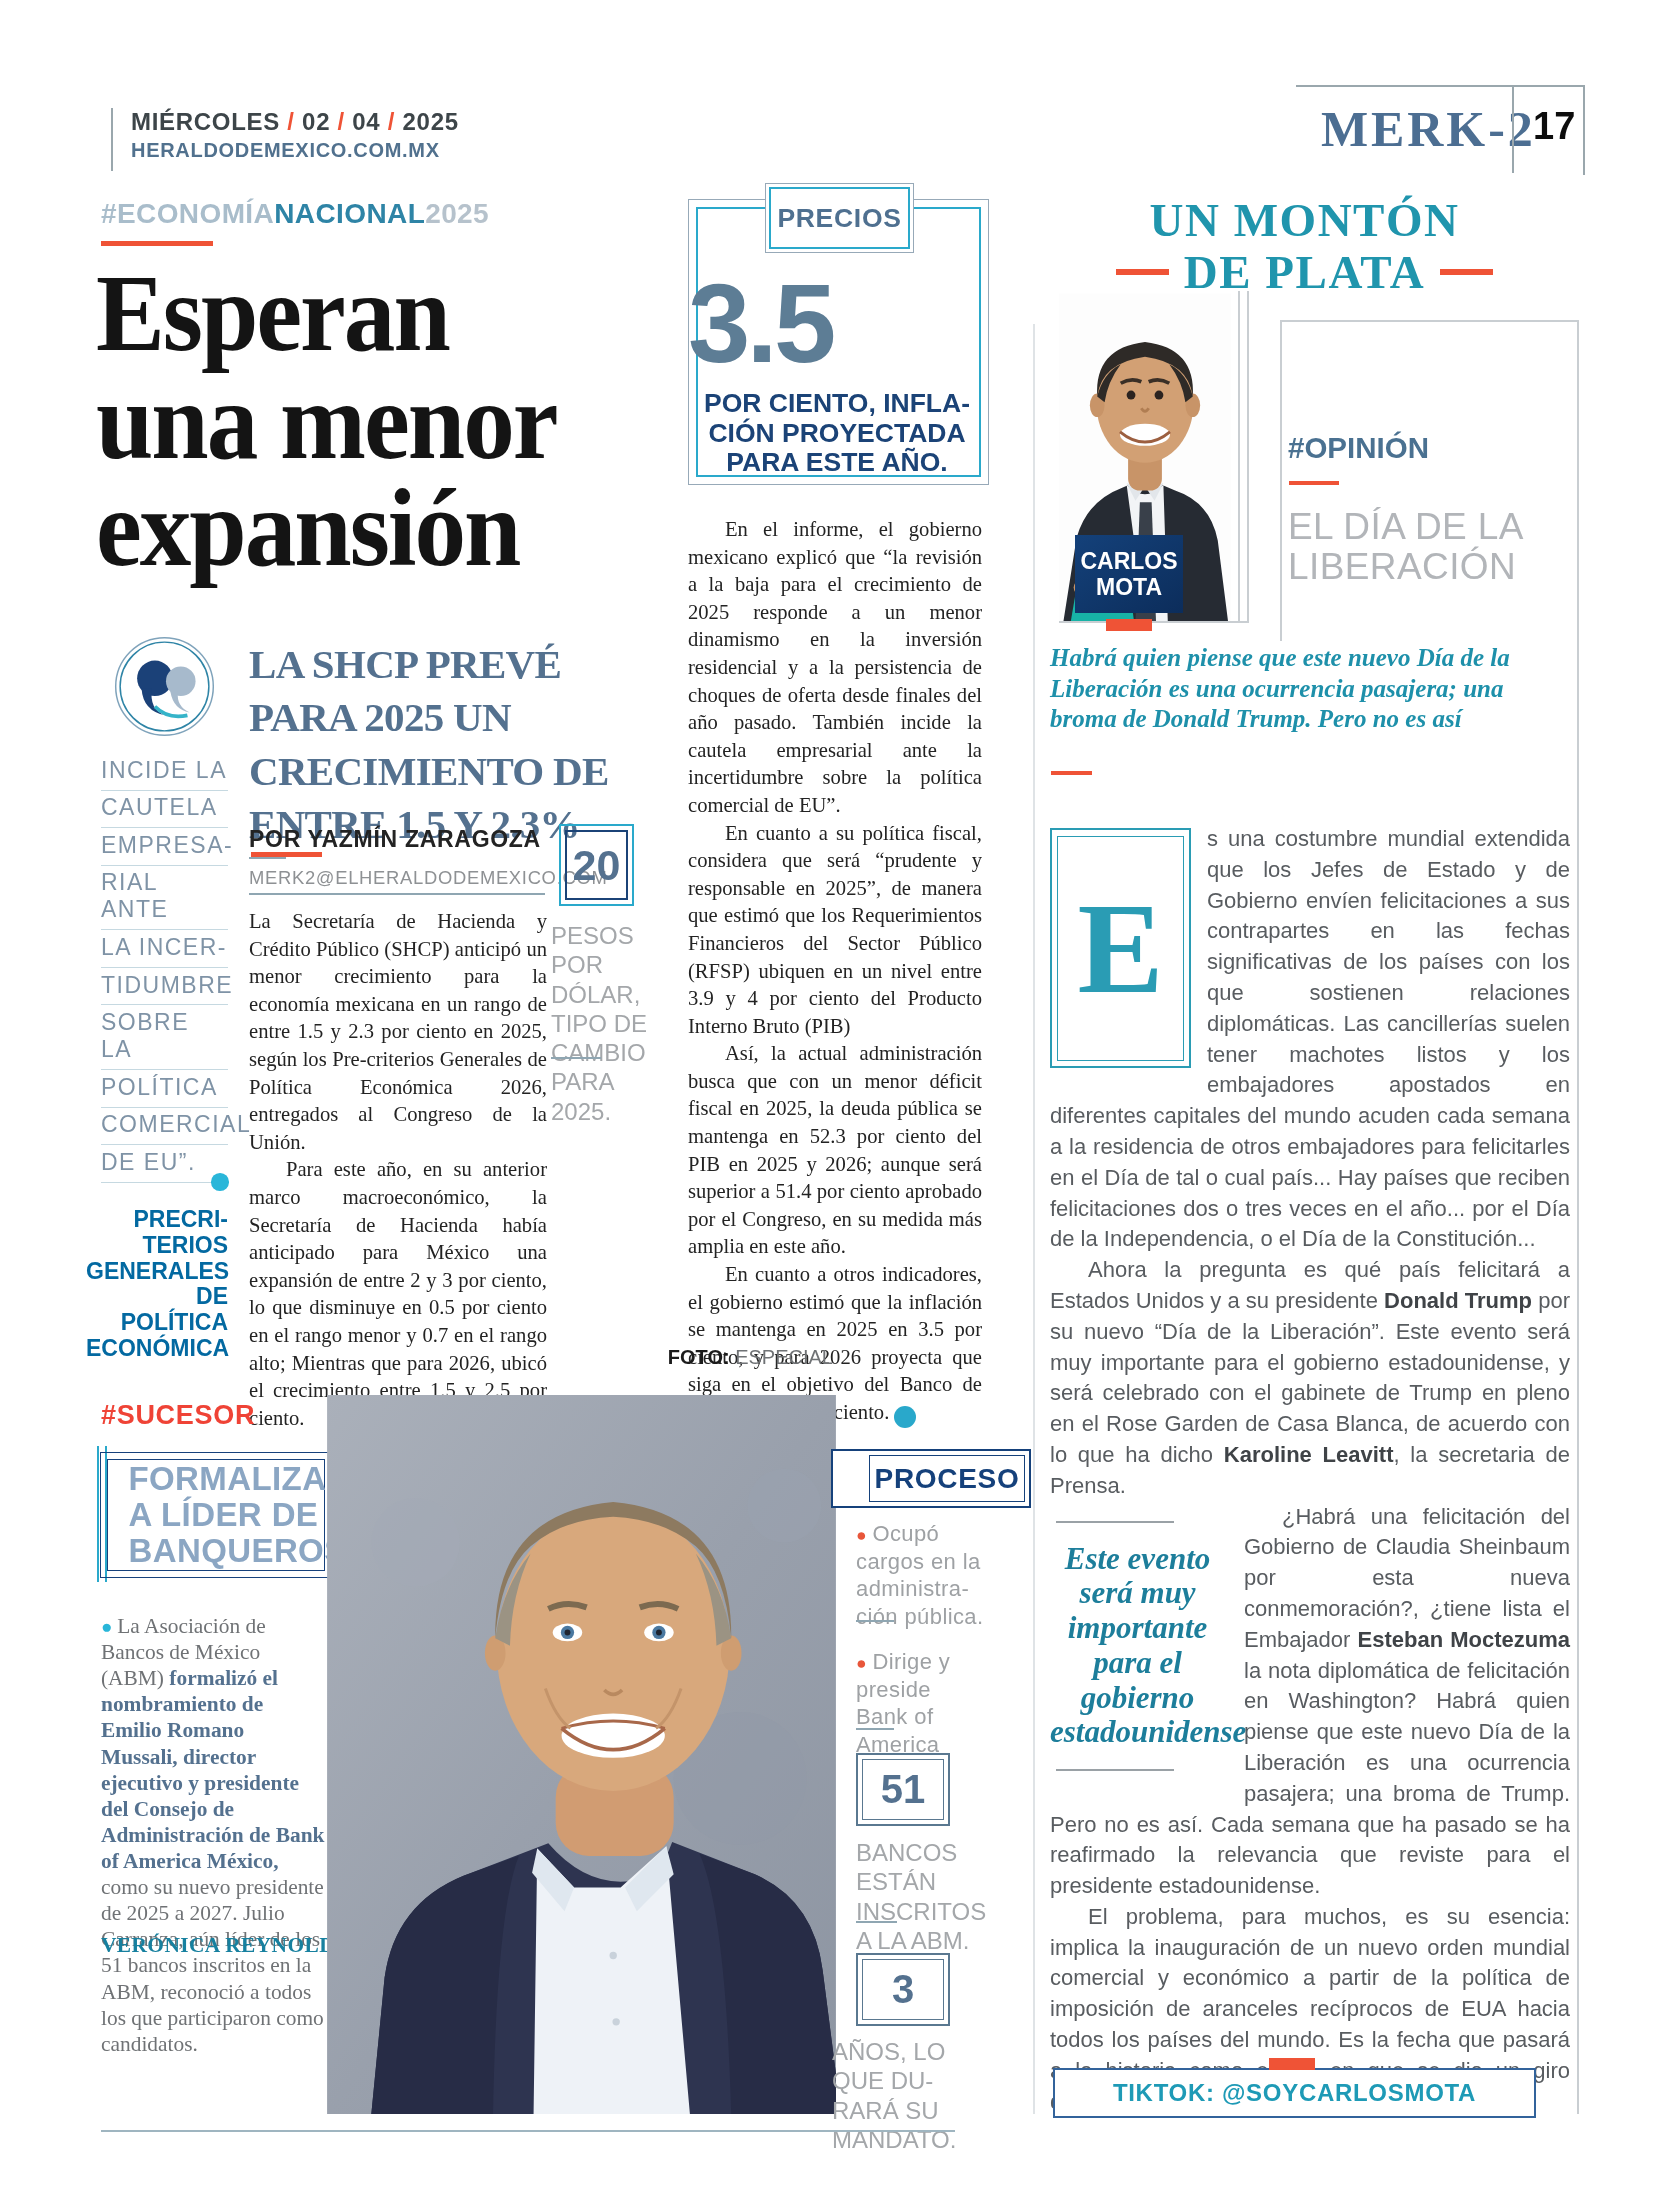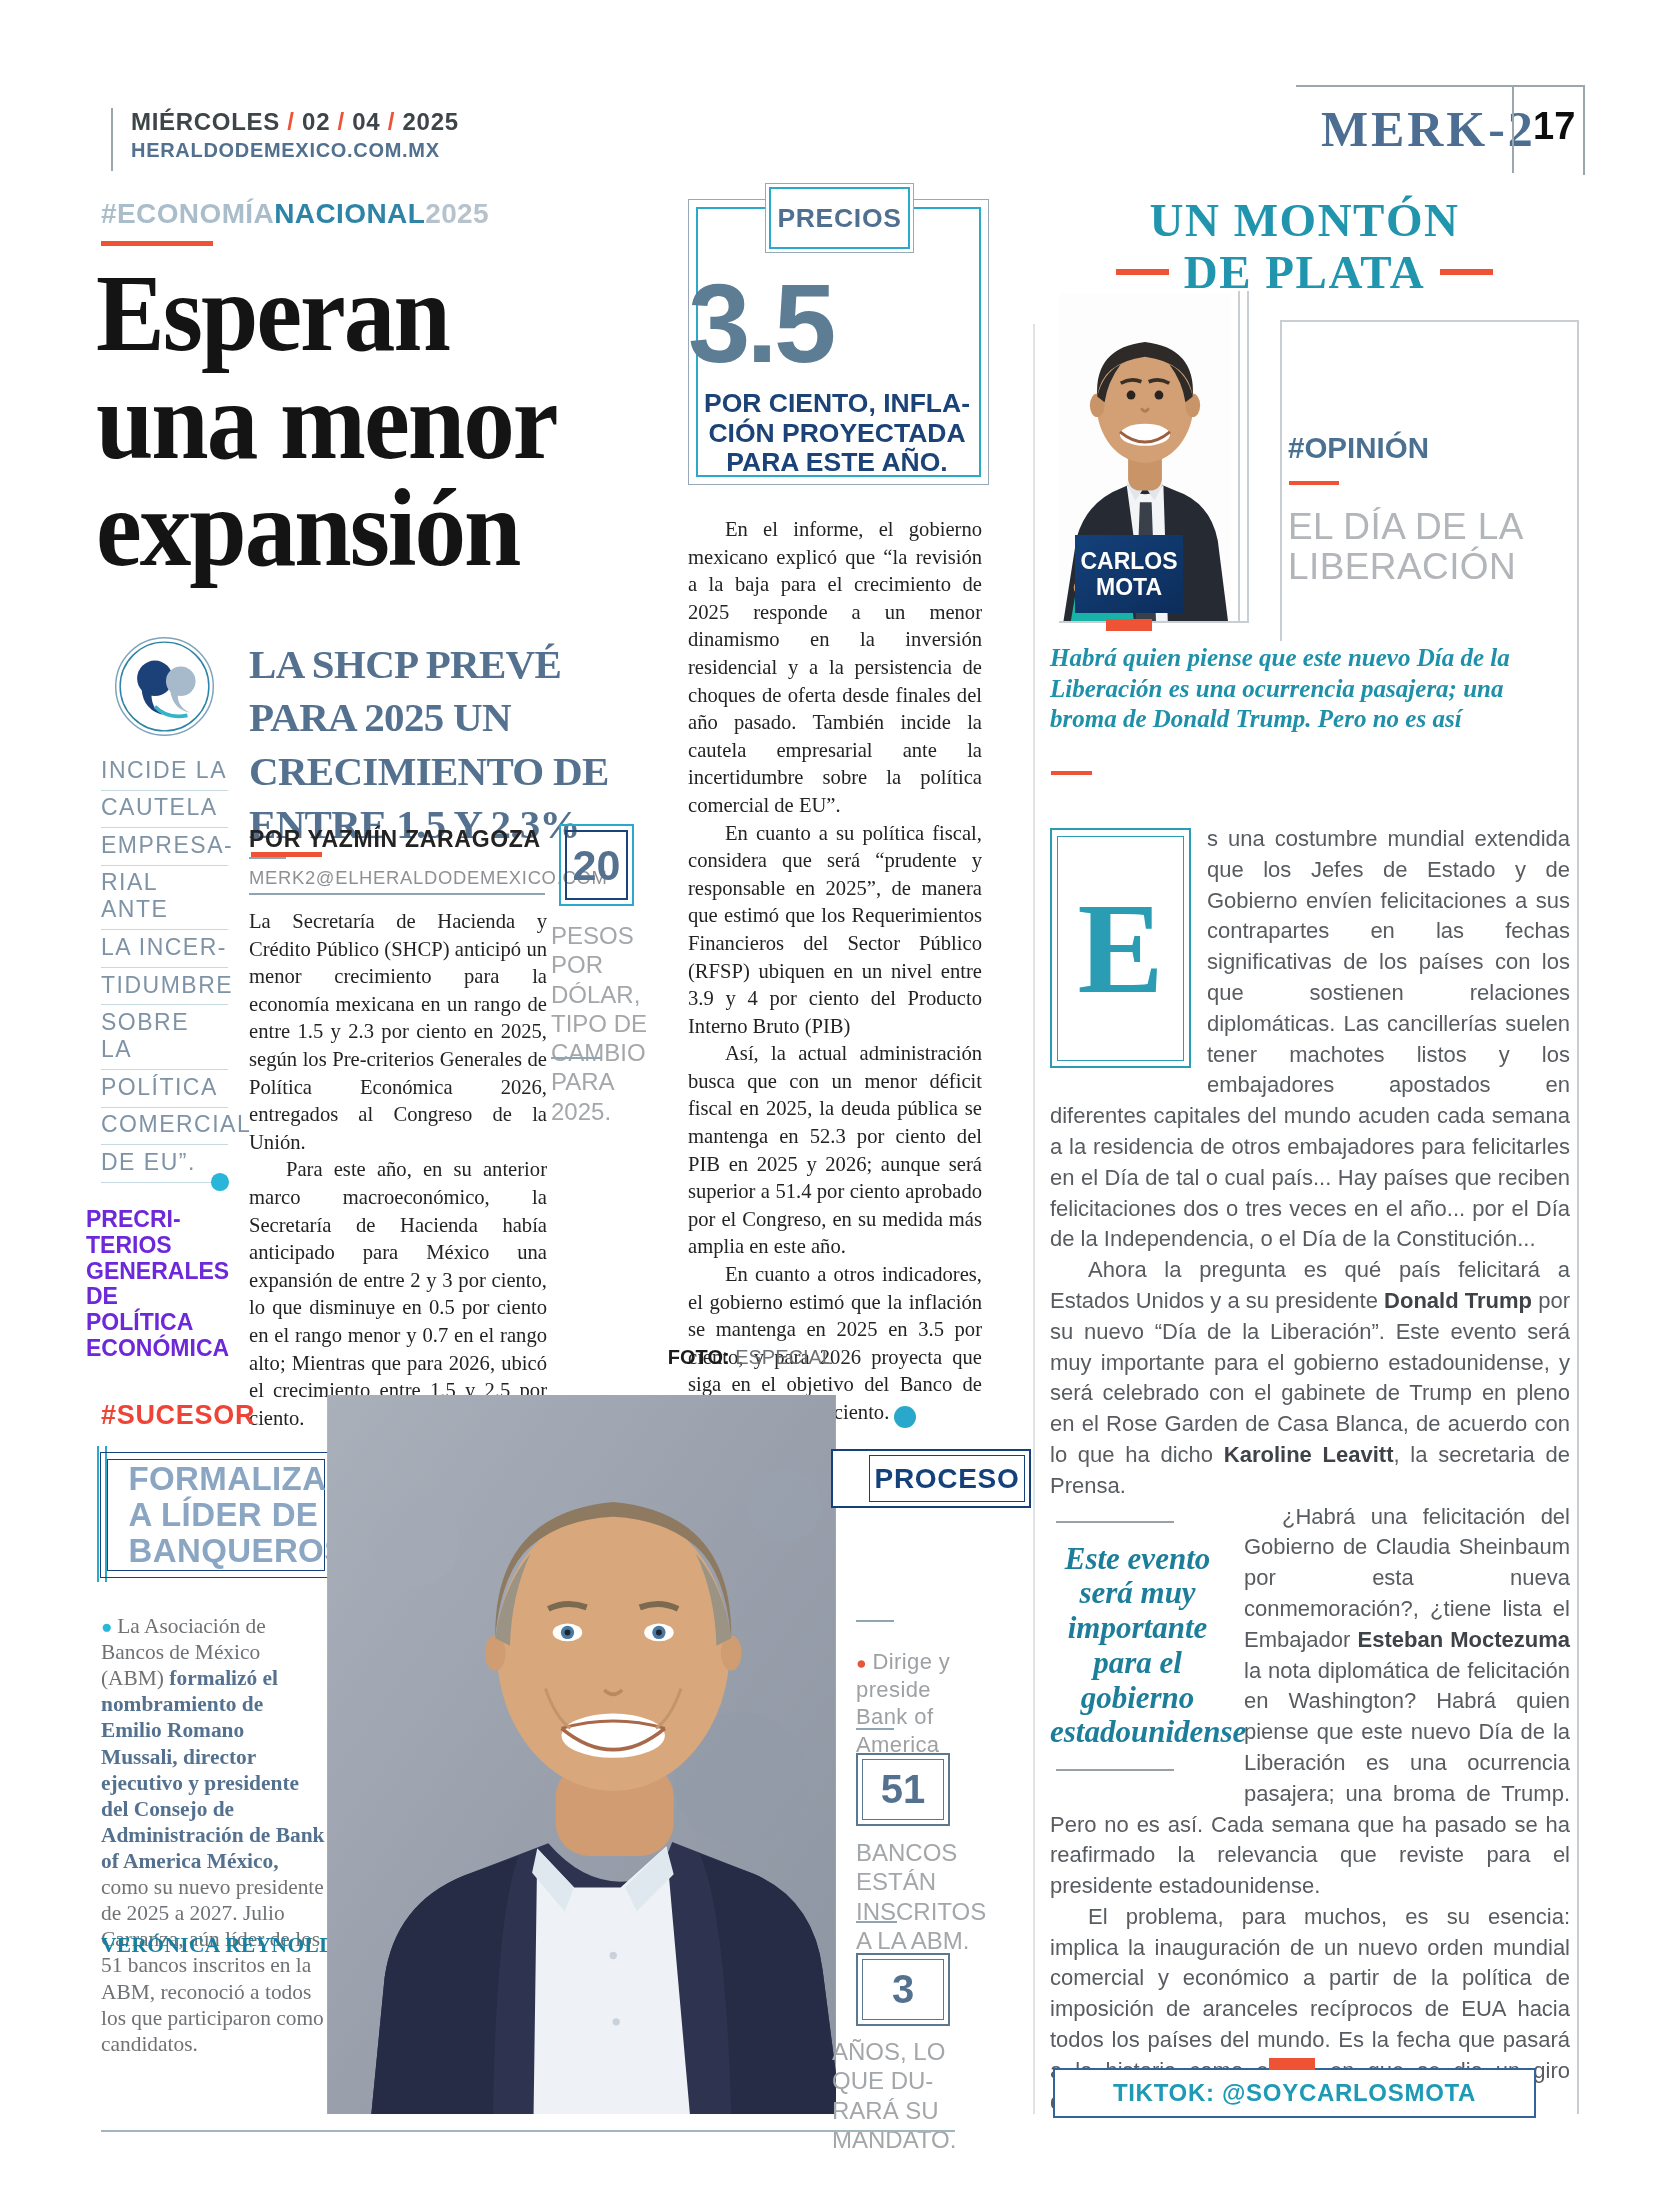--- a/index.html
+++ b/index.html
@@ -53,21 +53,21 @@
   .pq-rule{width:118px;height:2.2px;background:#9aa1a6;margin:0 0 19px 5.9px;}
   .pq-rule2{width:118px;height:2.2px;background:#9aa1a6;margin:19px 0 0 5.9px;}
   .pq-text{font-family:"Liberation Serif",serif;font-style:italic;font-weight:bold;font-size:31px;
            color:#1d7e9b;line-height:1.12;}
   .tiktok-box{border:2.2px solid #33639b;display:flex;align-items:center;justify-content:center;background:#fff;}
   .tiktok{font-size:24px;font-weight:800;color:#1e9ab6;letter-spacing:0.7px;}
 
   
   .side-line{font-size:23px;color:#7f93a6;letter-spacing:1.5px;border-bottom:1.5px solid #c6d9e1;
              padding:3.7px 0 5.9px 0;width:127px;}
-  .navy-block{font-size:23px;font-weight:800;color:#6d28d9;line-height:1.12;text-align:left;}
+  .navy-block{font-size:23px;font-weight:800;color:#0369a1;line-height:1.12;text-align:right;}
   .cyan-dot{width:17.7px;height:17.7px;border-radius:50%;background:#2ab6d9;}
 
   
   .deck{font-family:"Liberation Serif",serif;font-weight:bold;font-size:41px;color:#54718f;line-height:1.3;letter-spacing:-0.7px;}
   .byline{font-size:23px;font-weight:800;color:#232323;letter-spacing:0.7px;}
   .email{font-size:18.4px;color:#8e9194;letter-spacing:0.7px;}
   .serif-body{font-family:"Liberation Serif",serif;font-size:20.6px;color:#232323;line-height:1.34;text-align:justify;}
   .serif-body p{margin:0;}
   .serif-body p.ind{text-indent:37px;}
   .mini-caption{font-size:24px;color:#a4a7aa;line-height:1.22;}
@@ -330,20 +330,21 @@
       <path d="M296,398 Q310,438 330,452" stroke="#c4946a" stroke-width="4" fill="none"></path>
       <path d="M480,398 Q466,438 446,452" stroke="#c4946a" stroke-width="4" fill="none"></path>
     </svg>
   </div>
 
   <div class="abs proceso-tab" style="left:831px;top:1449px;width:196px;height:55px;">
     <div class="proceso-inner">
         <span class="proceso-label">PROCESO</span>
       </div>
   </div>
+  <div class="abs bullet" style="left:856px;top:1520px;width:133px;"><span class="rdot">● </span><span>Ocupó cargos en la administra-ción pública.</span></div>
   <div class="abs smallrule" style="left:856px;top:1620px;width:38px;"></div>
   <div class="abs bullet" style="left:856px;top:1648px;width:133px;"><span class="rdot">● </span><span>Dirige y preside Bank of America México.</span></div>
   <div class="abs smallrule" style="left:856px;top:1728px;width:38px;"></div>
 
   <div class="abs numbox" style="left:856px;top:1753px;width:90px;height:69px;">
     <div class="numbox-inner">
         <span class="n">51</span>
       </div>
   </div>
   <div class="abs mini-caption" style="left:856px;top:1838px;width:129px;">BANCOS ESTÁN INSCRITOS A LA ABM.</div>

